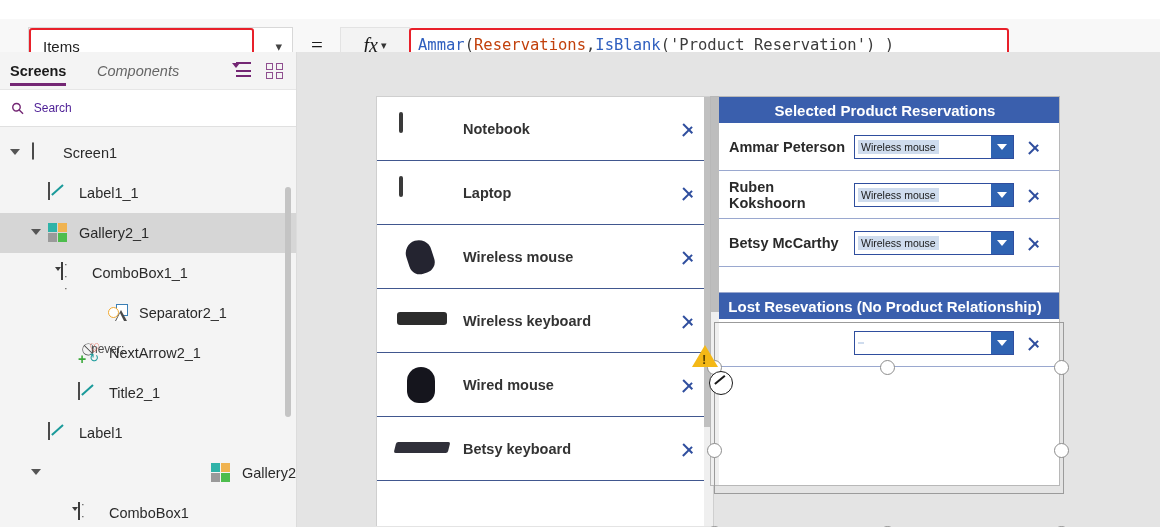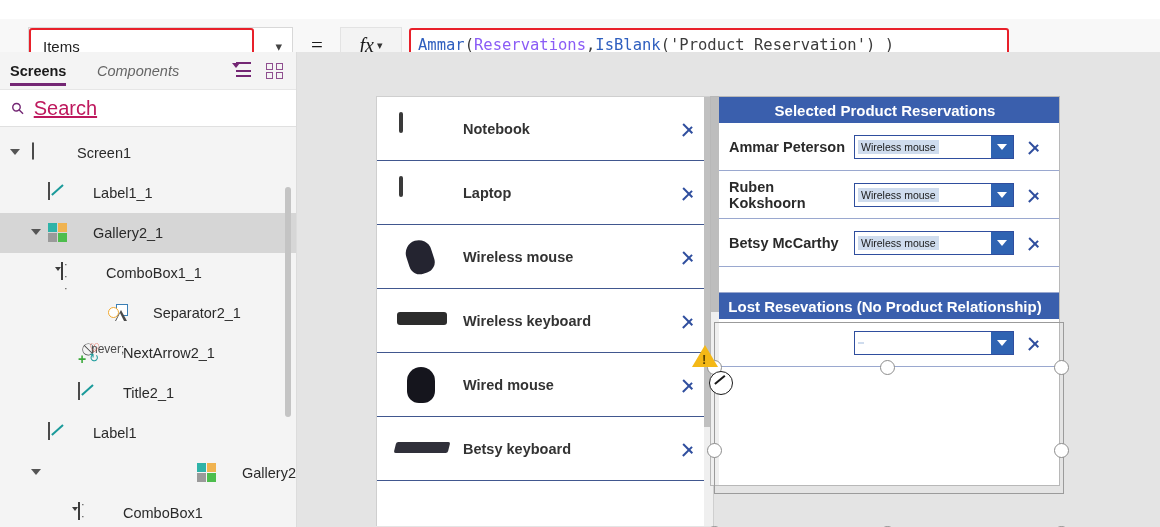--- a/index.html
+++ b/index.html
@@ -31,34 +31,34 @@
   .prop-chev {
     position:absolute; right:10px; top:0; height:36px; display:flex; align-items:center;
     color:#444; font-size:13px;
   }
   .eq-sign {
     position:absolute; left:303px; top:8px; width:28px; height:36px;
     display:flex; align-items:center; justify-content:center;
     font-size:21px; color:#1a1a1a; font-family:"Liberation Serif", serif;
   }
   .fx-box {
-    position:absolute; left:340px; top:8px; width:62px; height:36px;
+    position:absolute; left:340px; top:8px; width:70px; height:36px;
     background:#f3f3f3; border:1px solid #e3e3e3;
     display:flex; align-items:center; justify-content:center; gap:3px;
   }
   .fx-glyph { font-family:"Liberation Serif", serif; font-style:italic; font-size:20px; color:#1a1a1a; }
   .fx-chev { font-size:11px; color:#333; }
   .formula-field {
     position:absolute; left:409px; top:9px; width:600px; height:34px;
     border:2px solid #e8202a; border-radius:3px; background:#fff;
     display:flex; align-items:center; padding-left:7px;
     font-family:"DejaVu Sans Mono", monospace; font-size:15.5px; white-space:nowrap;
   }
   .tok-fn   { color:#2f5fbf; }
-  .tok-tbl  { color:#8b5cf6; }
+  .tok-tbl  { color:#c2410c; }
   .tok-str  { color:#3c3c3c; }
   .tok-pun  { color:#3c3c3c; }
 
   
   .left-panel {
     position:absolute; left:0; top:52px; width:297px; height:475px;
     background:#f4f4f4; border-right:1px solid #dcdcdc;
   }
   .tabs-row {
     position:relative; height:38px; border-bottom:1px solid #e6e6e6; background:#f4f4f4;
@@ -78,34 +78,34 @@
                  border-left:4px solid transparent; border-right:4px solid transparent; border-top:5px solid #742774; }
   .icon-grid s { position:absolute; width:7px; height:7px; border:1.6px solid #8f4e8f; }
   .icon-grid s:nth-child(1){left:0;top:1px} .icon-grid s:nth-child(2){left:10px;top:1px}
   .icon-grid s:nth-child(3){left:0;top:10px} .icon-grid s:nth-child(4){left:10px;top:10px}
 
   .search-row {
     position:relative; height:37px; background:#fff; border-bottom:1px solid #e0e0e0;
     display:flex; align-items:center; padding-left:12px; gap:10px;
   }
   .search-glyph { color:#742774; font-size:16px; transform:rotate(-45deg); display:inline-block; }
-  .search-placeholder { font-size:20px; color:#be185d;text-decoration:underline; }
+  .search-placeholder { font-size:12px; color:#4c1d95; }
 
   .tree {
     position:relative; height:400px; overflow:hidden; background:#f4f4f4; padding-top:6px;
   }
   .tree-row {
     position:relative; height:40px; display:flex; align-items:center; font-size:14.5px; color:#2a2a2a;
   }
   .tree-row.selected { background:#d6d6d6; }
   .tw { position:absolute; width:0;height:0; border-top:5px solid transparent; border-bottom:5px solid transparent;
         border-left:6px solid #555; }
   .tw.open { border-left:5px solid transparent; border-right:5px solid transparent; border-top:6px solid #555; border-bottom:0; }
   .tree-icon { position:relative; width:22px; height:20px; flex:0 0 22px; }
-  .tree-label { margin-left:23px; }
+  .tree-label { margin-left:9px; }
 
   
   .ic-screen { width:20px;height:15px;border:1.6px solid #4a4a4a;background:#fff;border-radius:1px;margin-top:3px;}
   .ic-label { width:19px;height:19px;border:1.6px solid #4a4a4a;background:#fff;position:relative;}
   .ic-label::after{ content:""; position:absolute; left:3px; top:11px; width:15px; height:2.4px;
      background:#1a9a9a; transform:rotate(-42deg); transform-origin:left center; }
   .ic-gal { width:20px;height:20px;position:relative; }
   .ic-gal s{ position:absolute; width:9px;height:9px; }
   .ic-gal s:nth-child(1){left:0;top:0;background:#2fb3a8}
   .ic-gal s:nth-child(2){left:10px;top:0;background:#f0b350}

